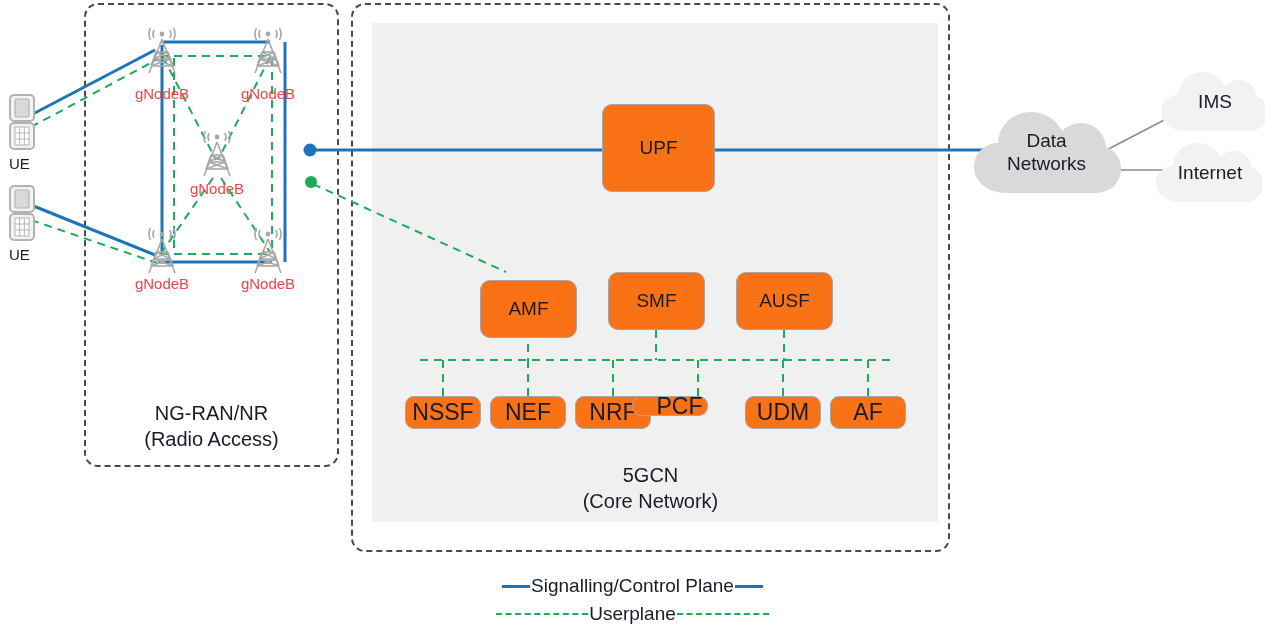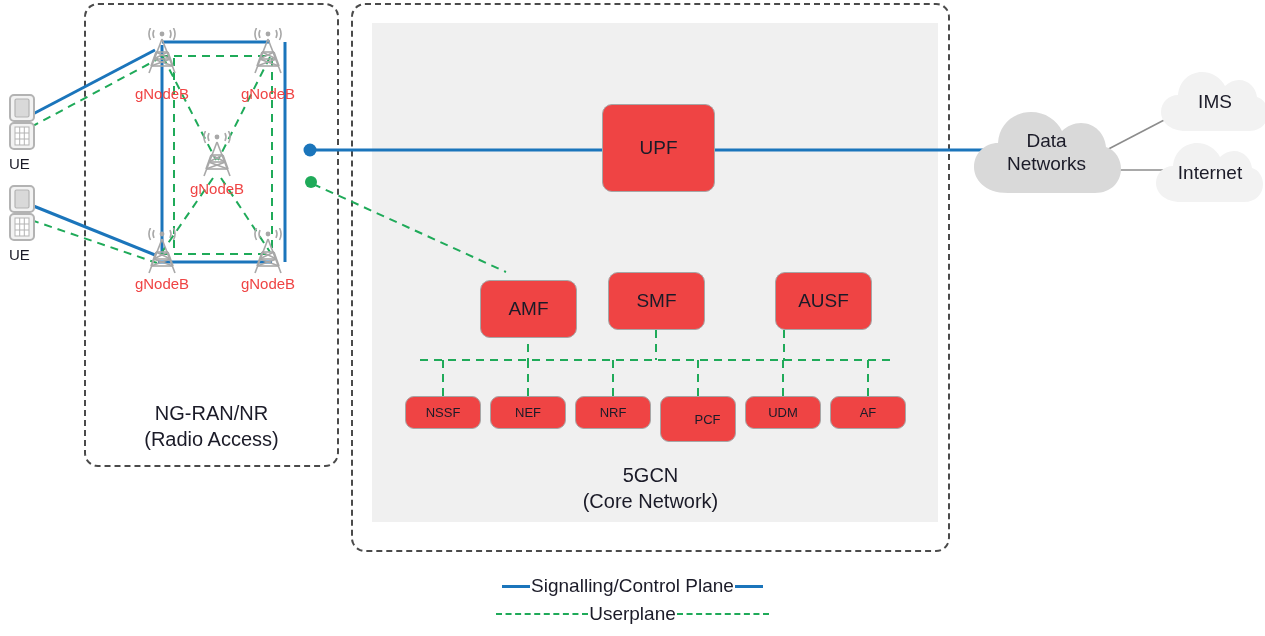--- a/index.html
+++ b/index.html
@@ -52,32 +52,32 @@
   
   .core-plate {
     position: absolute;
     background: #f0f0f0;
   }
 
   
   .nf-box {
     position: absolute;
     box-sizing: border-box;
-    background: #ef4444;
+    background: #f97316;
     border: 1.5px solid #a6a6a6;
     border-radius: 10px;
     display: flex;
     align-items: center;
     justify-content: center;
     font-size: 19px;
     color: #1b1b28;
   }
   .nf-box.small {
     border-radius: 9px;
-    font-size: 13px;
+    font-size: 23px;
   }
 
   
   .cloud {
     position: absolute;
     display: flex;
     align-items: center;
     justify-content: center;
     text-align: center;
     font-size: 19px;
@@ -392,26 +392,26 @@
     </div>
     <div class="tower-label" style="left:232px; top:275px; width:72px;">gNodeB</div>
 
     <div class="group-caption" style="left:84px; top:400px; width:255px;">NG-RAN/NR
 (Radio Access)</div>
 
     <div class="nf-box" style="left:602px; top:104px; width:113px; height:88px;">UPF</div>
 
     <div class="nf-box" style="left:480px; top:280px; width:97px; height:58px;">AMF</div>
     <div class="nf-box" style="left:608px; top:272px; width:97px; height:58px;">SMF</div>
-    <div class="nf-box" style="left:736px; top:272px; width:97px; height:58px;margin-left:39px;">AUSF</div>
+    <div class="nf-box" style="left:736px; top:272px; width:97px; height:58px;">AUSF</div>
 
     <div class="nf-box small" style="left:405px; top:396px; width:76px; height:33px;">NSSF</div>
     <div class="nf-box small" style="left:490px; top:396px; width:76px; height:33px;">NEF</div>
     <div class="nf-box small" style="left:575px; top:396px; width:76px; height:33px;">NRF</div>
-    <div class="nf-box small" style="left:660px; top:396px; width:76px; height:46px;padding-left:19px;">PCF</div>
+    <div class="nf-box small" style="left:632px; top:396px; width:76px; height:20px;padding-left:19px;">PCF</div>
     <div class="nf-box small" style="left:745px; top:396px; width:76px; height:33px;">UDM</div>
     <div class="nf-box small" style="left:830px; top:396px; width:76px; height:33px;">AF</div>
 
     <div class="group-caption" style="left:351px; top:462px; width:599px;">5GCN
 (Core Network)</div>
 
     <div class="cloud" style="left:968px; top:107px; width:157px; height:90px;">
       <svg class="cloud-svg" viewBox="0 0 157 90" preserveAspectRatio="none">
         <path fill="#d9d9d9" d="
           M40,86 C16,86 6,72 6,60 C6,46 17,36 30,36

